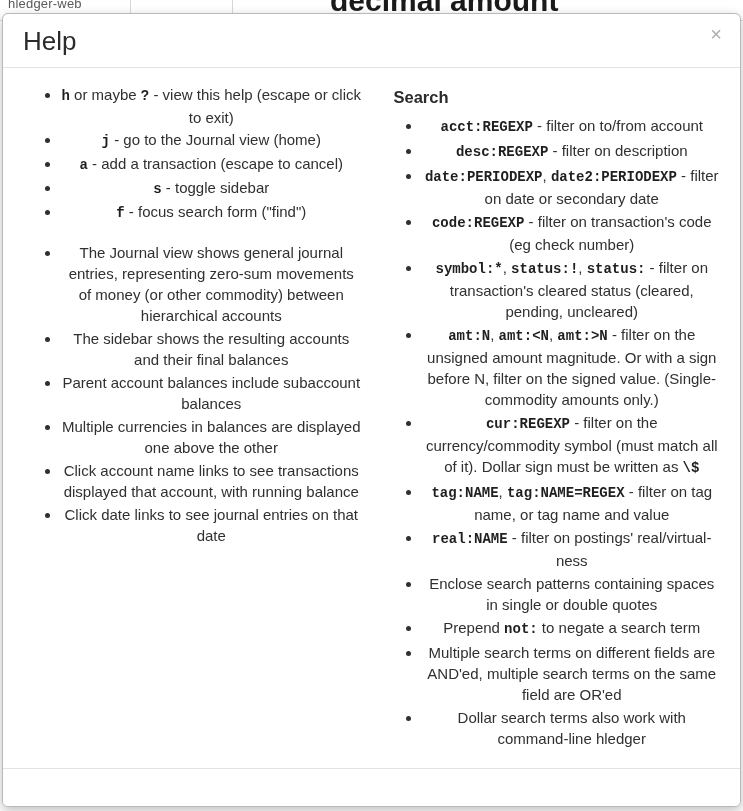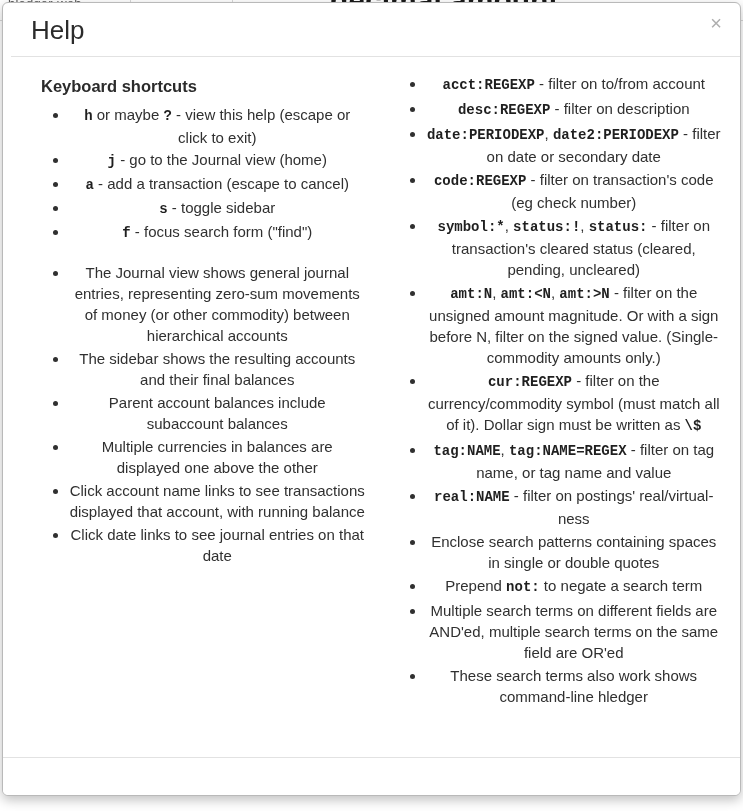--- a/index.html
+++ b/index.html
@@ -52,29 +52,28 @@
     top: 0;
     width: 1px;
     height: 22px;
     background: #d8d8d8;
   }
 
   
   .modal {
     position: absolute;
     left: 2px;
-    top: 2px;
+    top: 13px;
     width: 739px;
     height: 794px;
     background: #ffffff;
     border: 1px solid #b9b9b9;
     border-radius: 6px;
     box-shadow: 0 4px 12px rgba(0,0,0,0.25);
     overflow: hidden;
-    padding-left: 8px;
   }
 
   .modal-header {
     position: relative;
     height: 54px;
     border-bottom: 1px solid #e2e2e2;
     padding: 0 18px;
   }
   .modal-title {
     position: absolute;
@@ -161,52 +160,52 @@
 </div>
 
 <div class="modal">
   <div class="modal-header">
     <h2 class="modal-title">Help</h2>
     <button class="close-btn">×</button>
   </div>
 
   <div class="modal-body">
     <div class="col col-left">
-      <h3 class="section">Keyboard shortcuts</h3>
       <ul class="help-list tight">
           <li><code>h</code> or maybe <code>?</code> - view this help (escape or click to exit)</li>
           <li><code>j</code> - go to the Journal view (home)</li>
           <li><code>a</code> - add a transaction (escape to cancel)</li>
           <li><code>s</code> - toggle sidebar</li>
           <li><code>f</code> - focus search form ("find")</li>
         </ul>
 
       <ul class="help-list">
           <li>The Journal view shows general journal entries, representing zero-sum movements of money (or other commodity) between hierarchical accounts</li>
           <li>The sidebar shows the resulting accounts and their final balances</li>
           <li>Parent account balances include subaccount balances</li>
           <li>Multiple currencies in balances are displayed one above the other</li>
           <li>Click account name links to see transactions displayed that account, with running balance</li>
           <li>Click date links to see journal entries on that date</li>
         </ul>
     </div>
 
     <div class="col col-right">
+      <h3 class="section">Search</h3>
       <ul class="help-list">
           <li><code>acct:REGEXP</code> - filter on to/from account</li>
           <li><code>desc:REGEXP</code> - filter on description</li>
           <li><code>date:PERIODEXP</code>, <code>date2:PERIODEXP</code> - filter on date or secondary date</li>
           <li><code>code:REGEXP</code> - filter on transaction's code (eg check number)</li>
           <li><code>symbol:*</code>, <code>status:!</code>, <code>status:</code> - filter on transaction's cleared status (cleared, pending, uncleared)</li>
           <li><code>amt:N</code>, <code>amt:&lt;N</code>, <code>amt:&gt;N</code> - filter on the unsigned amount magnitude. Or with a sign before N, filter on the signed value. (Single-commodity amounts only.)</li>
           <li><code>cur:REGEXP</code> - filter on the currency/commodity symbol (must match all of it). Dollar sign must be written as <code>\$</code></li>
           <li><code>tag:NAME</code>, <code>tag:NAME=REGEX</code> - filter on tag name, or tag name and value</li>
           <li><code>real:NAME</code> - filter on postings' real/virtual-ness</li>
           <li>Enclose search patterns containing spaces in single or double quotes</li>
           <li>Prepend <code>not:</code> to negate a search term</li>
           <li>Multiple search terms on different fields are AND'ed, multiple search terms on the same field are OR'ed</li>
-          <li>These search terms also work shows command-line hledger</li>
+          <li>Dollar search terms also work with command-line hledger</li>
         </ul>
     </div>
   </div>
 
   <div class="modal-footer"></div>
 </div>
 
 </body></html>

